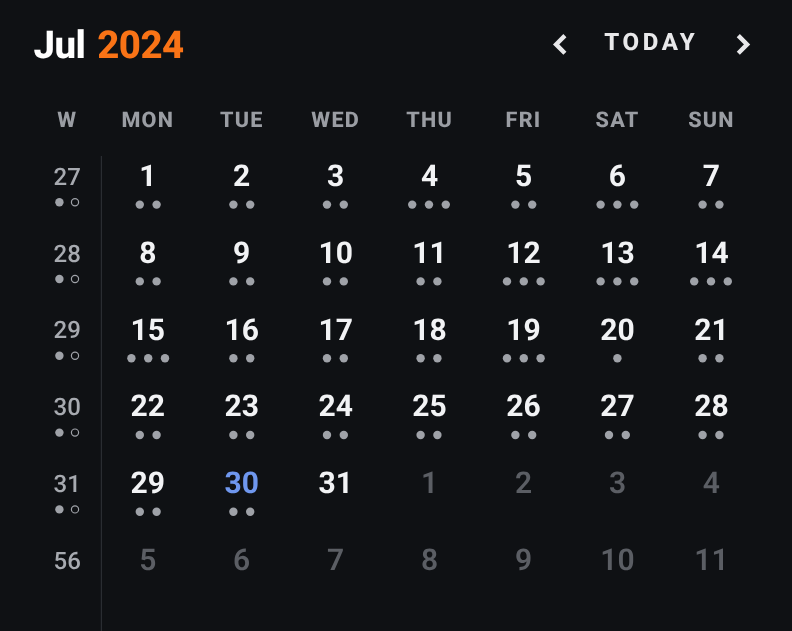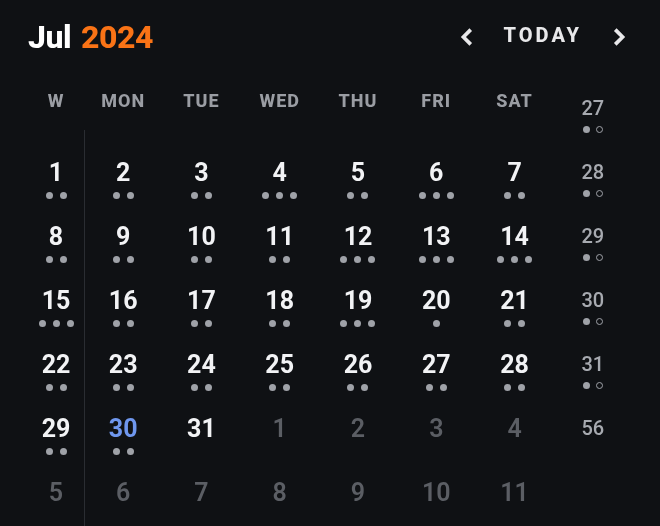--- a/index.html
+++ b/index.html
@@ -146,20 +146,21 @@
 
 <div class="grid" id="grid">
   <div class="divider"></div>
 <div class="head-cell wk">W</div>
     <div class="head-cell">MON</div>
     <div class="head-cell">TUE</div>
     <div class="head-cell">WED</div>
     <div class="head-cell">THU</div>
     <div class="head-cell">FRI</div>
     <div class="head-cell">SAT</div>
+    <div class="head-cell">SUN</div>
     <div class="week-cell">
       <div class="week-num">27</div>
       <div class="week-dots">
         <span class="dot"></span>
         <span class="dot hollow"></span>
       </div>
     </div>
     <div class="day-cell">
       <div class="day-num">1</div>
       <div class="day-dots">

